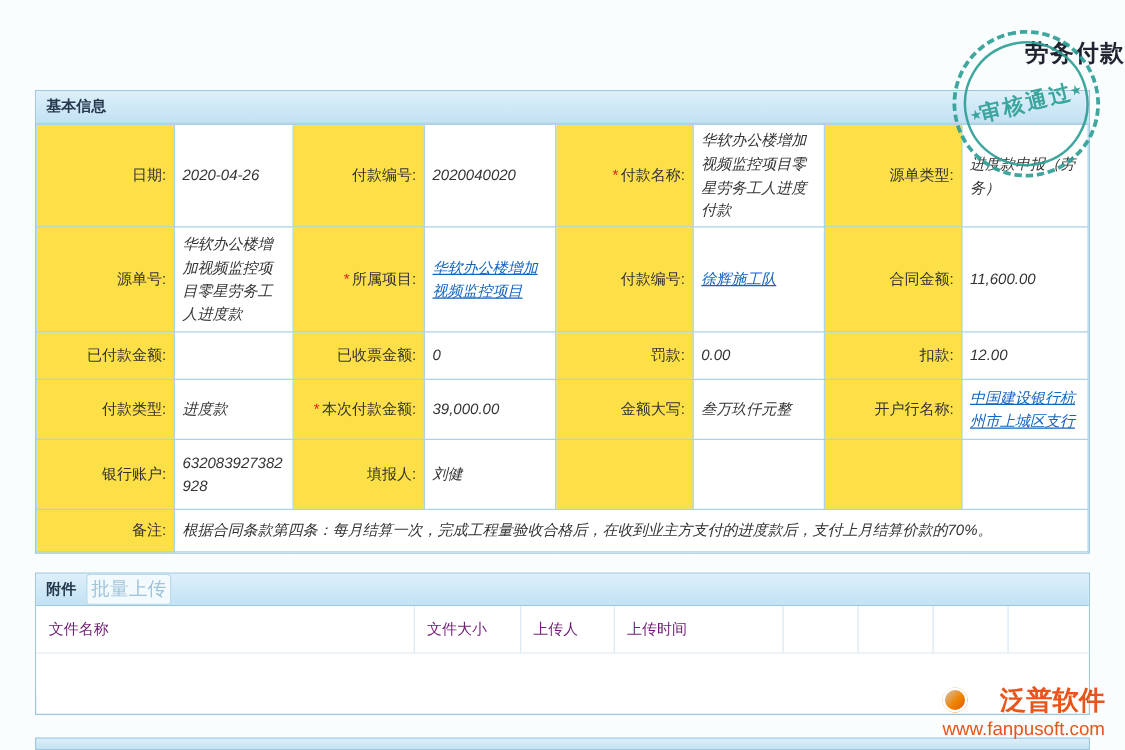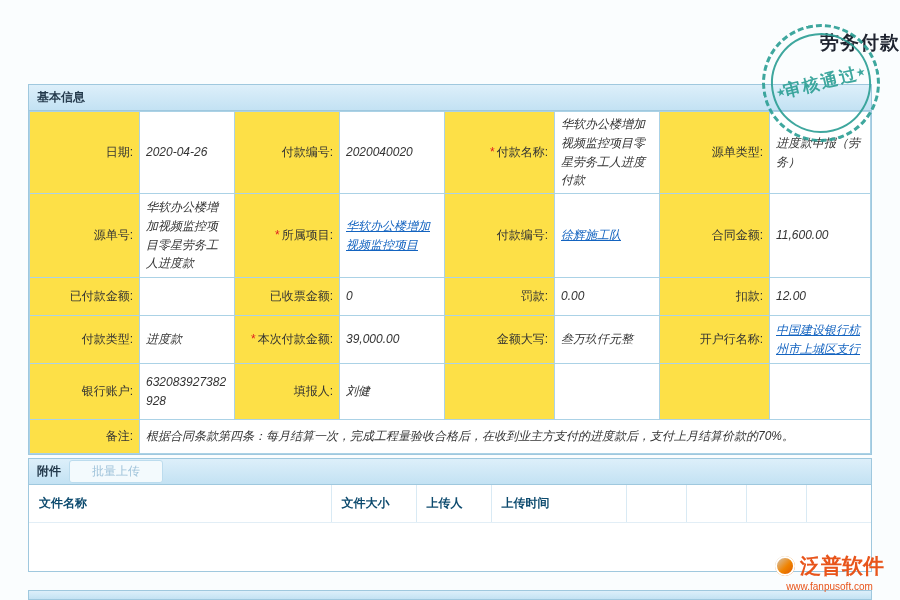--- a/index.html
+++ b/index.html
@@ -20,43 +20,43 @@
     letter-spacing: 1px;
   }
   
   .section {
     position: absolute;
     left: 28px;
     width: 844px;
     border: 1px solid #9fc8de;
     background: #fff;
   }
-  .sec-basic { top: 84px; }
+  .sec-basic { top: 72px; }
   .sec-attach { top: 458px; height: 114px; }
   .sec-head {
     height: 26px;
     background: linear-gradient(#ddeffa, #c3e2f3);
     border-bottom: 1px solid #9fc8de;
     padding: 0 8px;
     font-size: 12px;
     font-weight: bold;
     color: #243a4c;
     display: flex;
     align-items: center;
     gap: 8px;
   }
   .btn-batch {
     display: inline-block;
-    font-size: 12px;
+    font-size: 15px;
     font-weight: normal;
     color: #9fc3da;
     background: #f3fafd;
     border: 1px solid #bcdcee;
     border-radius: 3px;
-    padding: 2px 22px;
+    padding: 2px 3px;
     cursor: pointer;
   }
   
   .info-table {
     width: 100%;
     border-collapse: collapse;
     font-size: 12px;
     table-layout: fixed;
   }
   .info-table td {
@@ -78,24 +78,24 @@
   .link { color: #1464c0; text-decoration: underline; cursor: pointer; }
   
   .attach-table {
     width: 100%;
     border-collapse: collapse;
     font-size: 12px;
     table-layout: fixed;
   }
   .attach-table th {
     height: 37px;
-    font-weight: bold;
+    font-weight: normal;
     text-align: left;
     padding: 0 10px;
-    color: #0c4a6e;
+    color: #701a75;
     border-right: 1px solid #d9eaf4;
     border-bottom: 1px solid #e2eef6;
     background: #fff;
   }
   .attach-table th:last-child { border-right: none; }
   .attach-table td { height: 34px; background: #fff; }
   
   .stamp {
     position: absolute;
     top: 24px;
@@ -126,21 +126,21 @@
   .stamp-star.r { right: 13px; }
   
   .logo { position: absolute; right: 16px; bottom: 8px; z-index: 5; text-align: center; }
   .logo-top { display: flex; align-items: center; justify-content: space-between; gap: 5px; }
   .logo-mark {
     width: 20px; height: 20px; border-radius: 50%;
     background: linear-gradient(135deg, #cfd3d6 0%, #f08300 55%, #d94f00 100%);
     box-shadow: inset 0 0 0 2px #fff;
   }
   .logo-name { font-size: 21px; font-weight: bold; color: #e8541a; font-family: "Liberation Serif", "DejaVu Serif", serif; }
-  .logo-url { font-size: 10px; color: #e8541a; margin-top: 1px; }
+  .logo-url { font-size: 15px; color: #e8541a; margin-top: 1px; }
   
   .bottom-bar {
     position: absolute;
     left: 28px; top: 590px;
     width: 844px; height: 10px;
     background: linear-gradient(#ddeffa, #c3e2f3);
     border: 1px solid #9fc8de;
   }
 </style>
 </head>

